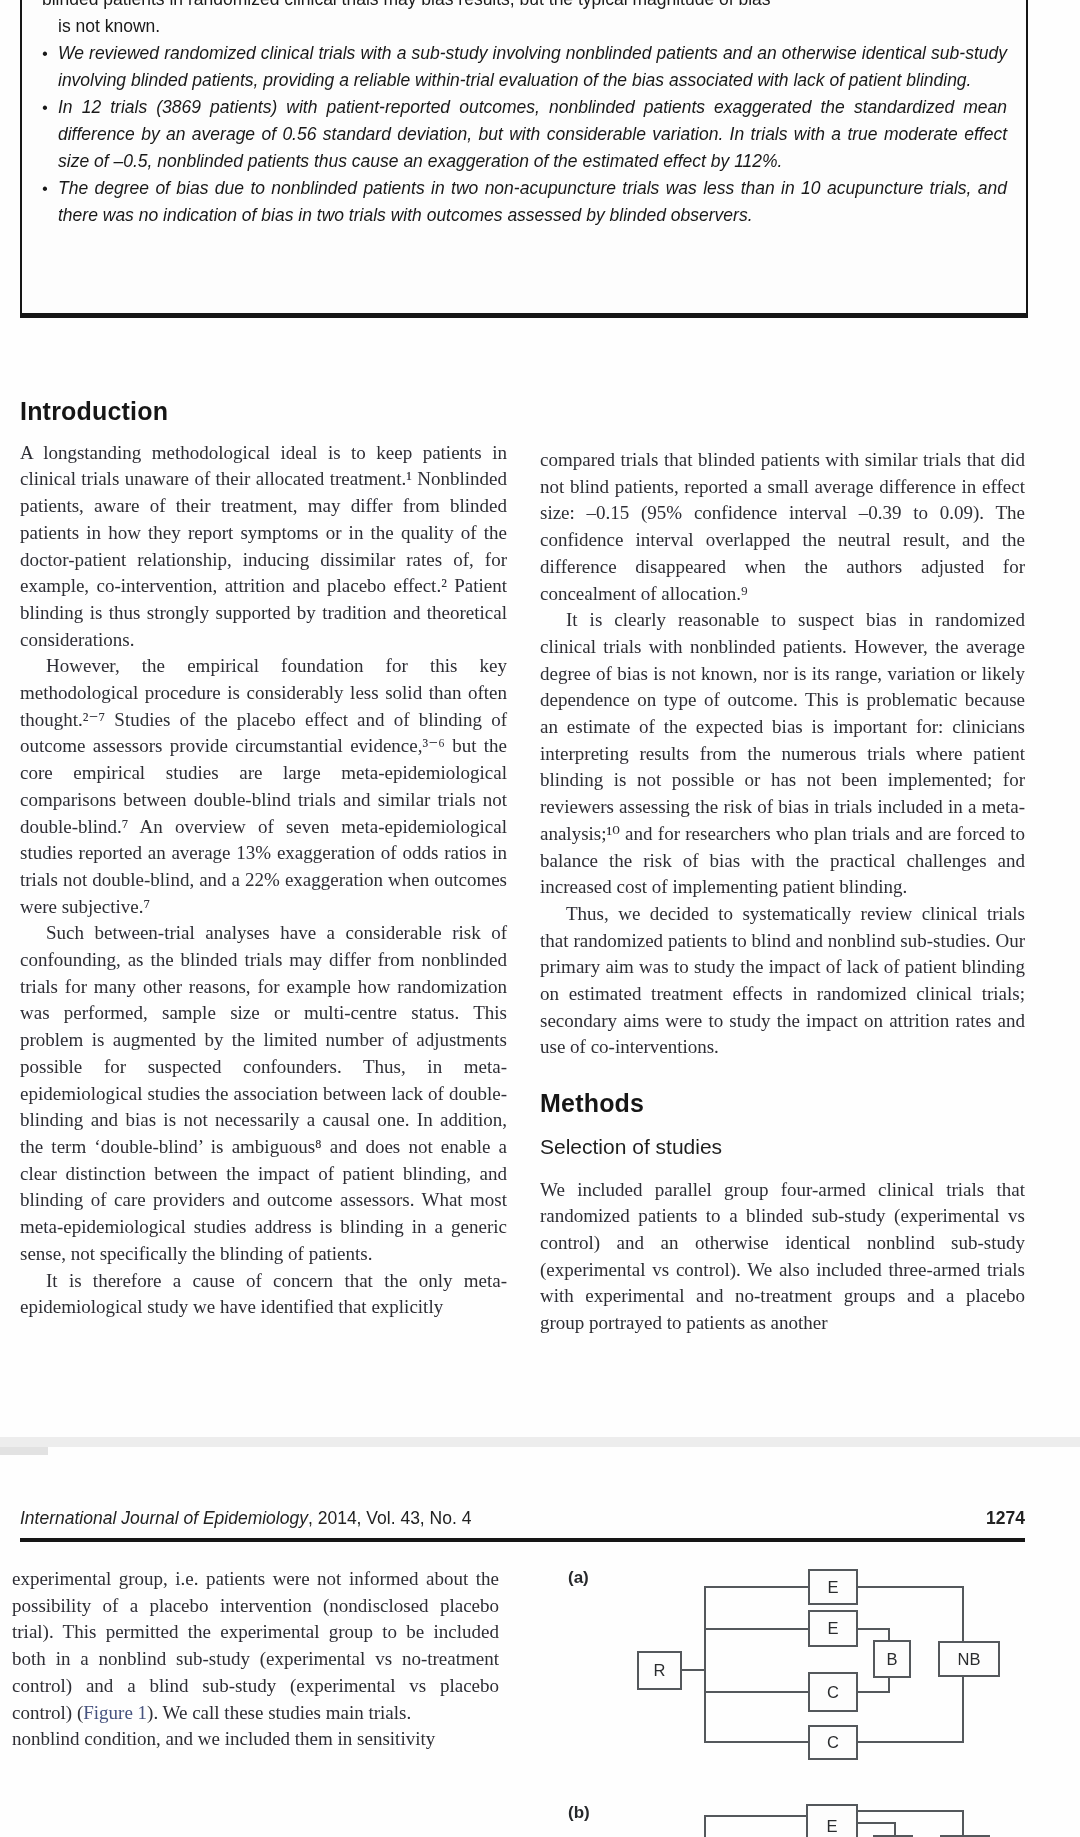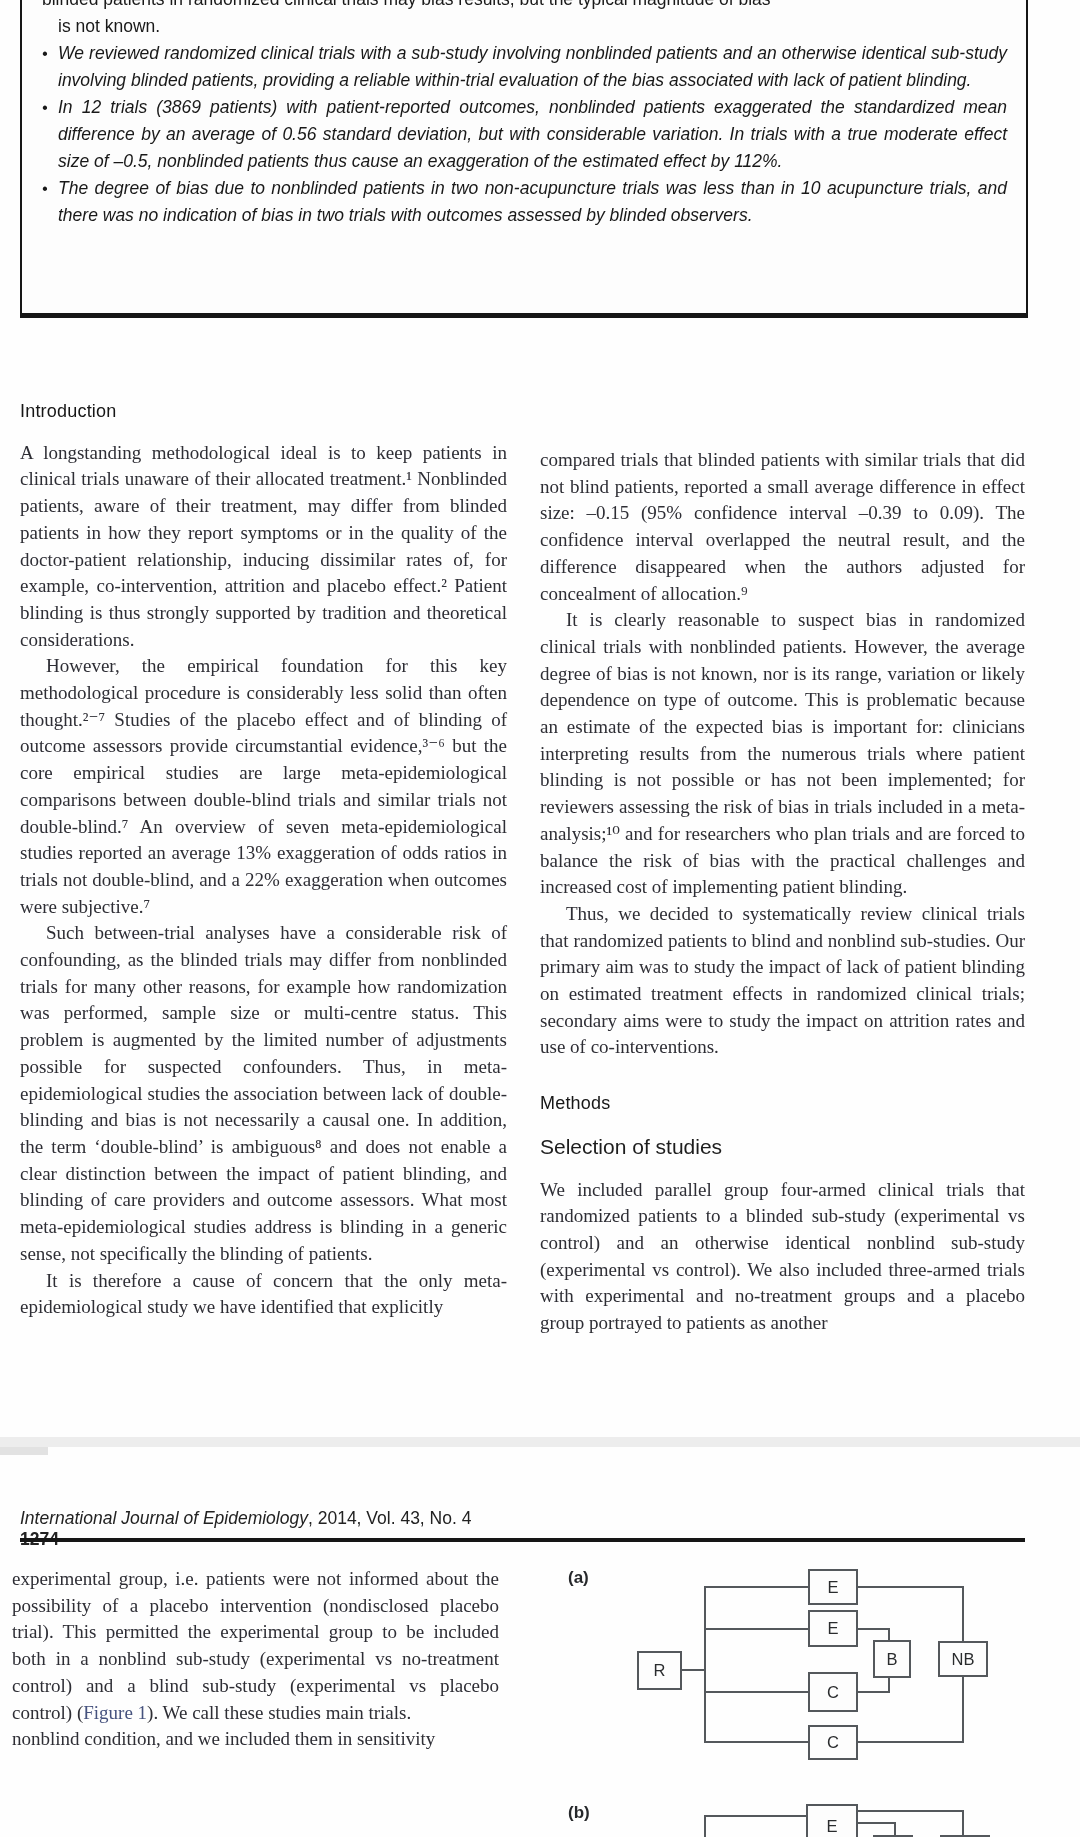--- a/index.html
+++ b/index.html
@@ -17,35 +17,35 @@
   .keybox ul{margin:0;padding:0;list-style:none;}
   .keybox li{position:relative;margin:0;padding-left:16px;text-align:justify;text-justify:inter-word;font-style:italic;}
   .keybox li::before{content:"\2022";position:absolute;left:0;top:0;font-size:16px;}
 
   
   .col{position:absolute;text-align:justify;font-size:19px;line-height:26.7px;
        hyphens:auto;-webkit-hyphens:auto;}
   .col p{margin:0;}
   .col p.ind{text-indent:26px;}
   h1.sechead{margin:0 0 15px 0;font-family:"Liberation Sans","DejaVu Sans",sans-serif;
-             font-size:18px;font-weight:normal;color:#161616;letter-spacing:.2px;}
+             font-size:25px;font-weight:bold;color:#161616;letter-spacing:.2px;}
   h2.subhead{margin:16px 0 16px 0;font-family:"Liberation Sans","DejaVu Sans",sans-serif;
              font-size:21px;font-weight:normal;color:#1d1d1d;}
   .methods-block{margin-top:29px;}
   .methods-block h1.sechead{margin-bottom:17px;}
   .figlink{color:#46527e;}
 
   
   .pagegap{position:absolute;left:0;top:1437px;width:1080px;height:10px;background:#ededed;}
   .pagegap-tab{position:absolute;left:0;top:1447px;width:48px;height:8px;background:#e2e2e2;}
 
   
   .runhead{position:absolute;left:20px;top:1508px;width:1005px;display:flex;
            justify-content:space-between;align-items:baseline;
-           font-family:"Liberation Sans","DejaVu Sans",sans-serif;font-size:17.5px;color:#222;flex-direction:column;}
+           font-family:"Liberation Sans","DejaVu Sans",sans-serif;font-size:17.5px;color:#222;}
   .runhead .jname{font-style:italic;}
   .runhead .pnum{font-weight:bold;}
   .runrule{position:absolute;left:20px;top:1538px;width:1005px;height:4px;background:#161616;}
 
   
   .figure{position:absolute;left:540px;top:1560px;width:540px;height:300px;}
   .fbox{position:absolute;box-sizing:border-box;border:2px solid #54585c;background:#fdfdfd;
         display:flex;align-items:center;justify-content:center;
         font-family:"Liberation Sans","DejaVu Sans",sans-serif;font-size:16.5px;color:#2a2c2e;}
   .ln{position:absolute;background:#54585c;}
@@ -122,21 +122,21 @@
     <div class="ln lh" style="left:318px;top:68px;width:32px;"></div>
     <div class="ln lv" style="left:348px;top:68px;height:12px;"></div>
     <div class="ln lh" style="left:318px;top:131px;width:32px;"></div>
     <div class="ln lv" style="left:348px;top:118px;height:15px;"></div>
     <div class="fbox" style="left:333px;top:80px;width:38px;height:38px;">B</div>
 
     <div class="ln lh" style="left:318px;top:26px;width:106px;"></div>
     <div class="ln lv" style="left:422px;top:26px;height:55px;"></div>
     <div class="ln lh" style="left:318px;top:181px;width:106px;"></div>
     <div class="ln lv" style="left:422px;top:117px;height:66px;"></div>
-    <div class="fbox" style="left:398px;top:81px;width:50px;height:36px;">NB</div>
+    <div class="fbox" style="left:398px;top:81px;width:62px;height:36px;">NB</div>
 
     <span class="panlab" style="left:28px;top:243px;">(b)</span>
     <div class="ln lv" style="left:164px;top:255px;height:45px;"></div>
     <div class="ln lh" style="left:164px;top:255px;width:102px;"></div>
     <div class="fbox" style="left:266px;top:244px;width:52px;height:45px;">E</div>
     <div class="ln lh" style="left:318px;top:250px;width:106px;"></div>
     <div class="ln lv" style="left:422px;top:250px;height:45px;"></div>
     <div class="ln lh" style="left:318px;top:262px;width:38px;"></div>
     <div class="ln lv" style="left:354px;top:262px;height:33px;"></div>
     <div class="fbox" style="left:333px;top:275px;width:40px;height:25px;"></div>

